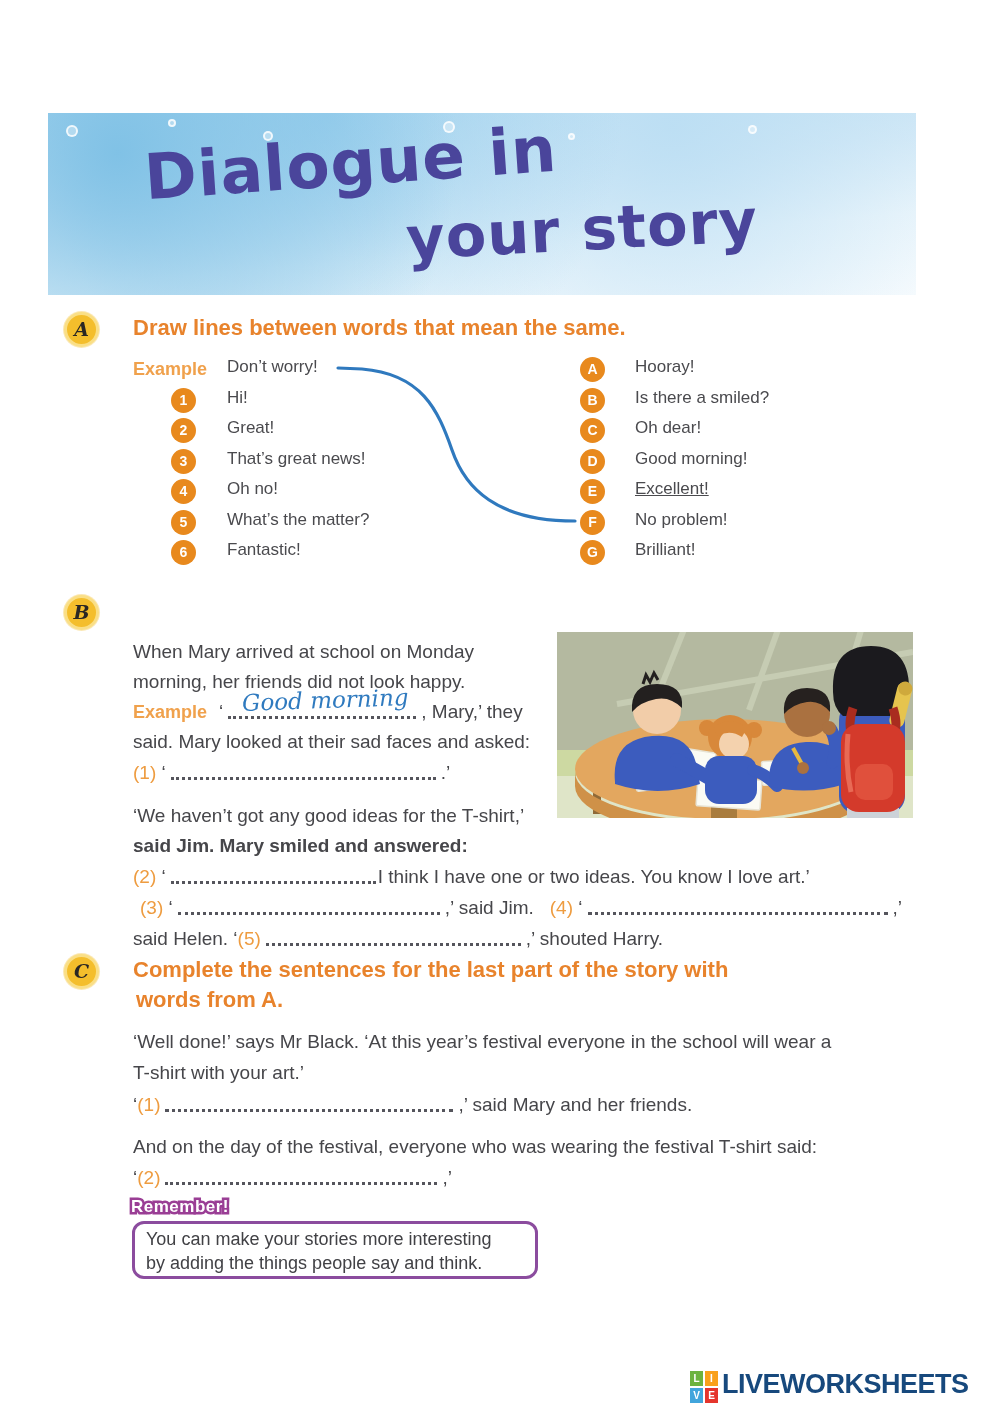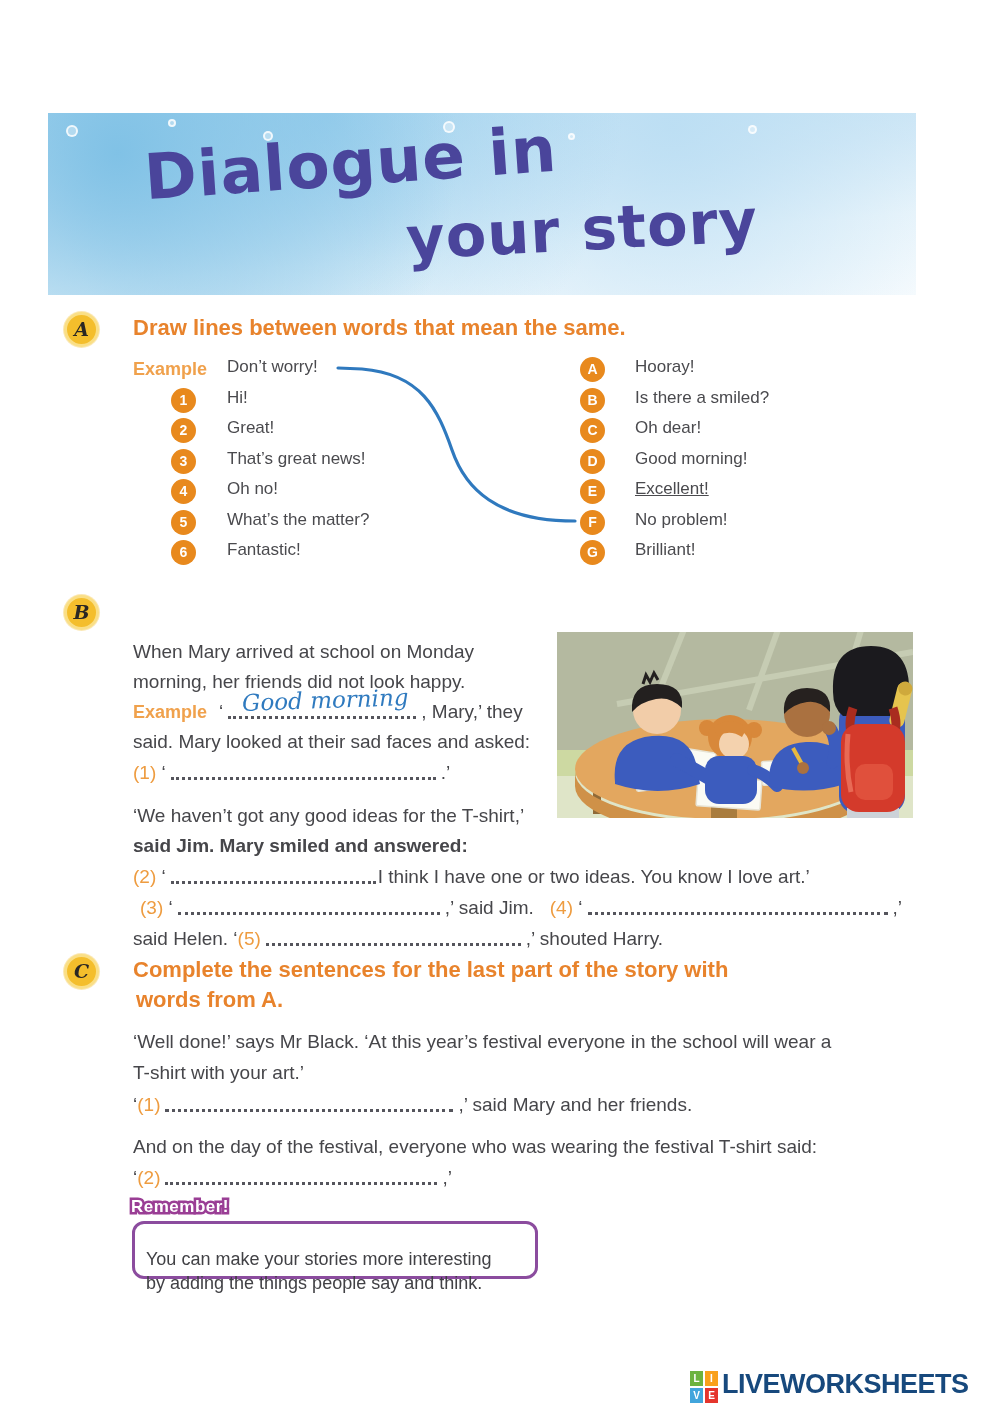--- a/index.html
+++ b/index.html
@@ -47,21 +47,21 @@
   .rel { position:relative; }
   .answer { position:absolute; left:14px; top:-17px; font-family:"DejaVu Serif", serif; font-style:italic;
             font-size:23px; color:#2F7ABF; transform:rotate(-2deg); white-space:nowrap; }
   .sp { display:inline-block; width:16px; }
 
   
   .rem-label { font-size:17px; font-weight:bold; color:#ffffff;
                -webkit-text-stroke:5px #9A3E95; paint-order:stroke fill;
                letter-spacing:.5px; text-shadow:1px 2px 0 rgba(154,62,149,.55); }
   .rem-box { border:3px solid #8B4C9E; border-radius:12px; width:406px; height:58px;
-             padding:23px 11px; font-size:18px; line-height:24px; color:#414145; background:#fff; }
+             padding:3px 11px; font-size:18px; line-height:24px; color:#414145; background:#fff; }
 
   
   .logo { display:grid; grid-template-columns:13px 13px; grid-template-rows:15px 15px; gap:2px; }
   .logo span { display:block; color:#fff; font-size:10px; font-weight:bold; text-align:center; line-height:15px;
                font-family:"Liberation Sans", sans-serif; }
   .brand { font-size:27px; font-weight:bold; color:#17497D; letter-spacing:-0.5px; white-space:nowrap; }
 </style>
 </head>
 <body>
 

